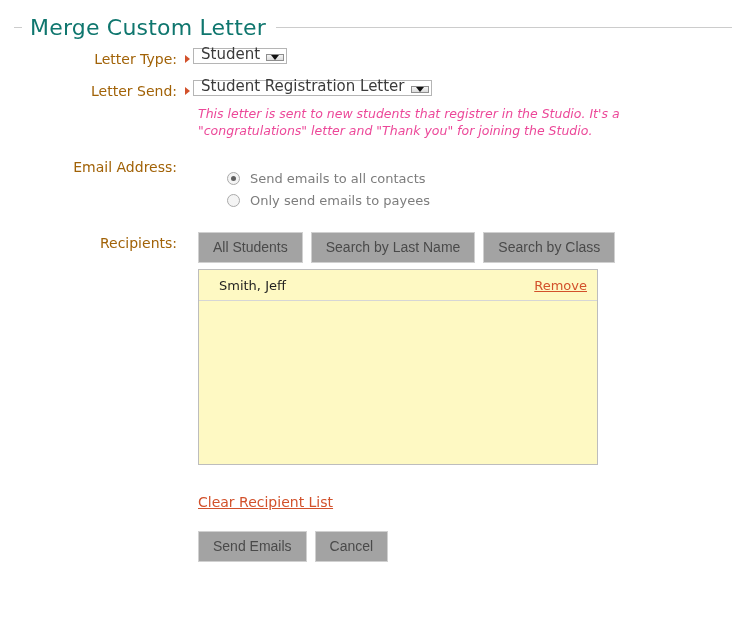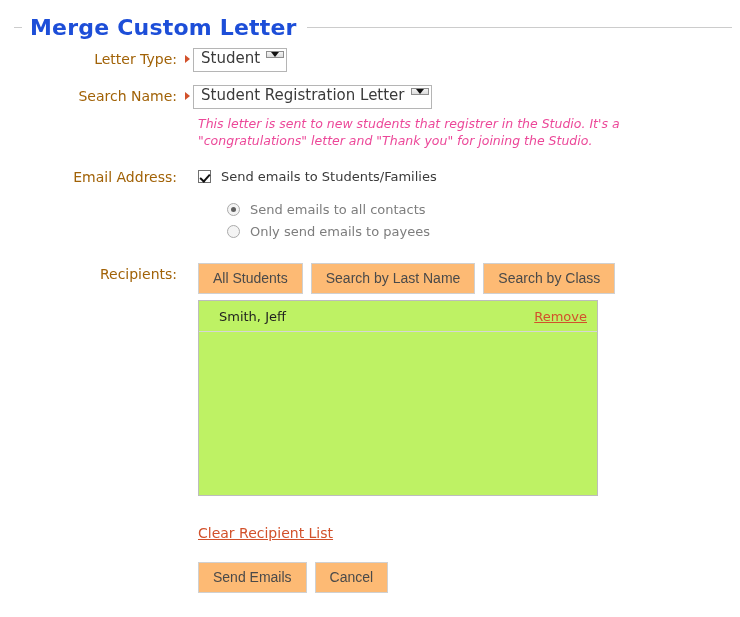--- a/index.html
+++ b/index.html
@@ -31,22 +31,22 @@
   }
   .legend-stub {
     width: 8px;
     height: 1px;
     background: #cccccc;
     margin-right: 4px;
     flex: 0 0 auto;
   }
   .legend-title {
     font-size: 22px;
-    font-weight: bold;
-    color: #1d4ed8;
+    font-weight: normal;
+    color: #0f766e;
     white-space: nowrap;
     padding: 0 10px 0 4px;
     letter-spacing: 0.2px;
   }
   .legend-rule {
     flex: 1 1 auto;
     height: 1px;
     background: #cccccc;
   }
 
@@ -83,24 +83,24 @@
     border-top: 4px solid transparent;
     border-bottom: 4px solid transparent;
     border-left: 5px solid #d2512b;
     margin: 7px 3px 0 8px;
     flex: 0 0 auto;
   }
 
   
   .select {
     display: inline-flex;
-    align-items: flex-start;
+    align-items: flex-end;
     border: 1px solid #b5b5b5;
     background: #ffffff;
-    height: 24px;
+    height: 16px;
     box-sizing: border-box;
     padding: 0;
   }
   .select .sel-text {
     display: flex;
     align-items: center;
     padding: 0 6px 0 7px;
     font-size: 15px;
     color: #3b3b3b;
     white-space: nowrap;
@@ -184,40 +184,40 @@
     height: 5px;
     border-radius: 50%;
     background: #606060;
   }
   .opt-label.muted {
     color: #7d7d7d;
   }
 
   
   .btn {
-    background: #fdba74;
+    background: #a3a3a3;
     border: 1px solid #d0d0d0;
     color: #4a4a4a;
     font-family: "Liberation Sans", sans-serif;
     font-size: 14px;
     padding: 7px 14px 8px 14px;
     line-height: 1;
     cursor: pointer;
     box-sizing: border-box;
     white-space: nowrap;
   }
   .btn-row {
     display: flex;
     gap: 8px;
   }
 
   
   .reclist {
     border: 1px solid #bdbdbd;
-    background: #bef264;
+    background: #fef9c3;
     width: 400px;
     height: 196px;
     box-sizing: border-box;
     margin-top: 6px;
   }
   .rec-item {
     display: flex;
     align-items: center;
     justify-content: space-between;
     height: 31px;
@@ -262,42 +262,38 @@
       <div class="select">
         <span class="sel-text">Student</span>
         <span class="sel-btn">
           <span class="sel-arrow"></span>
         </span>
       </div>
     </div>
   </div>
 
   <div class="row">
-    <div class="label-cell">Search Name:</div>
+    <div class="label-cell">Letter Send:</div>
     <div class="field-cell">
       <span class="req-marker"></span>
       <div class="select">
         <span class="sel-text">Student Registration Letter</span>
         <span class="sel-btn">
           <span class="sel-arrow"></span>
         </span>
       </div>
     </div>
   </div>
 
   <div class="desc">This letter is sent to new students that registrer in the Studio. It's a "congratulations" letter and "Thank you" for joining the Studio.</div>
 
   <div class="row" style="margin-top:17px;">
     <div class="label-cell">Email Address:</div>
     <div class="field-cell" style="display:block; padding-left:21px;">
 
-      <div class="opt-line" style="margin-bottom:11px;">
-        <span class="cbox checked"></span>
-        <span class="opt-label">Send emails to Students/Families</span>
-      </div>
 
 
       <div style="margin-left:29px; margin-top:12px;">
         <div class="opt-line" style="margin-bottom:1px;">
           <span class="radio selected"></span>
           <span class="opt-label muted">Send emails to all contacts</span>
         </div>
         <div class="opt-line">
           <span class="radio"></span>
           <span class="opt-label muted">Only send emails to payees</span>

